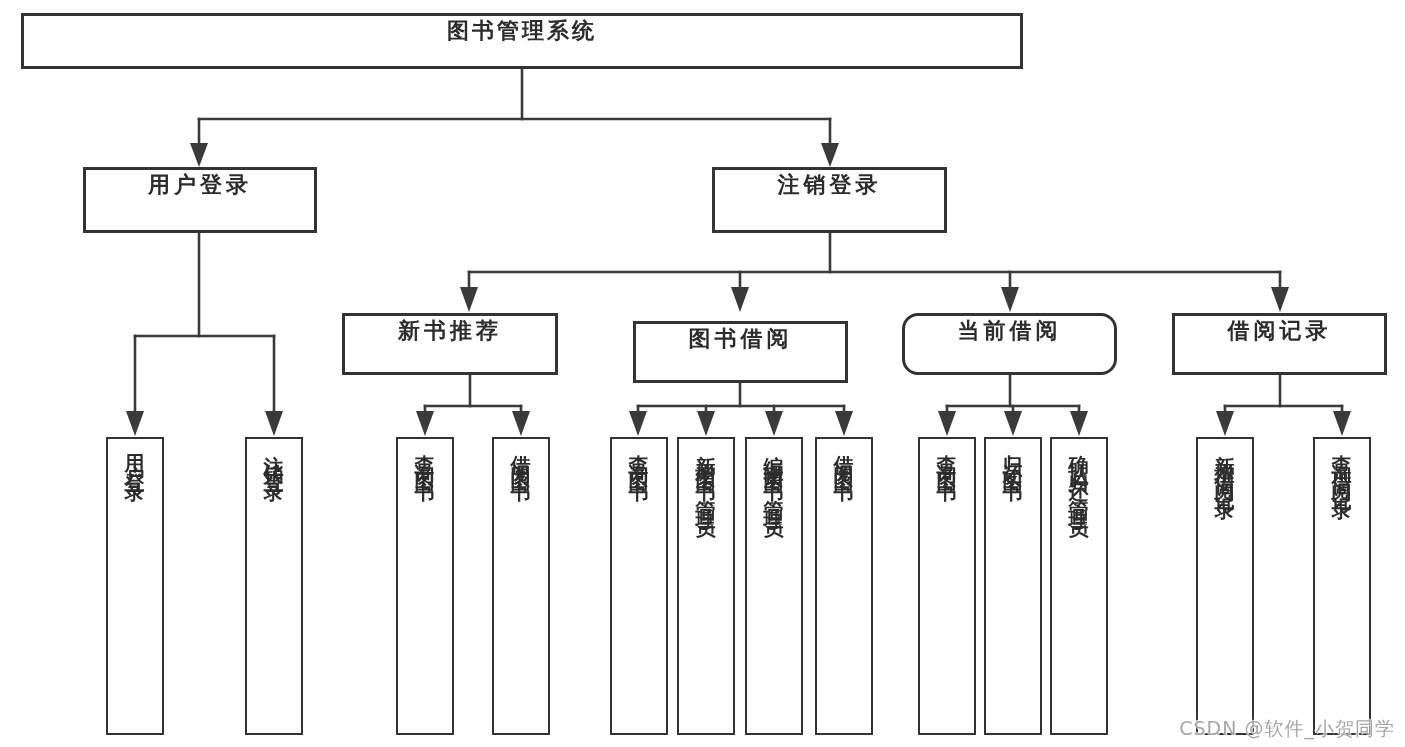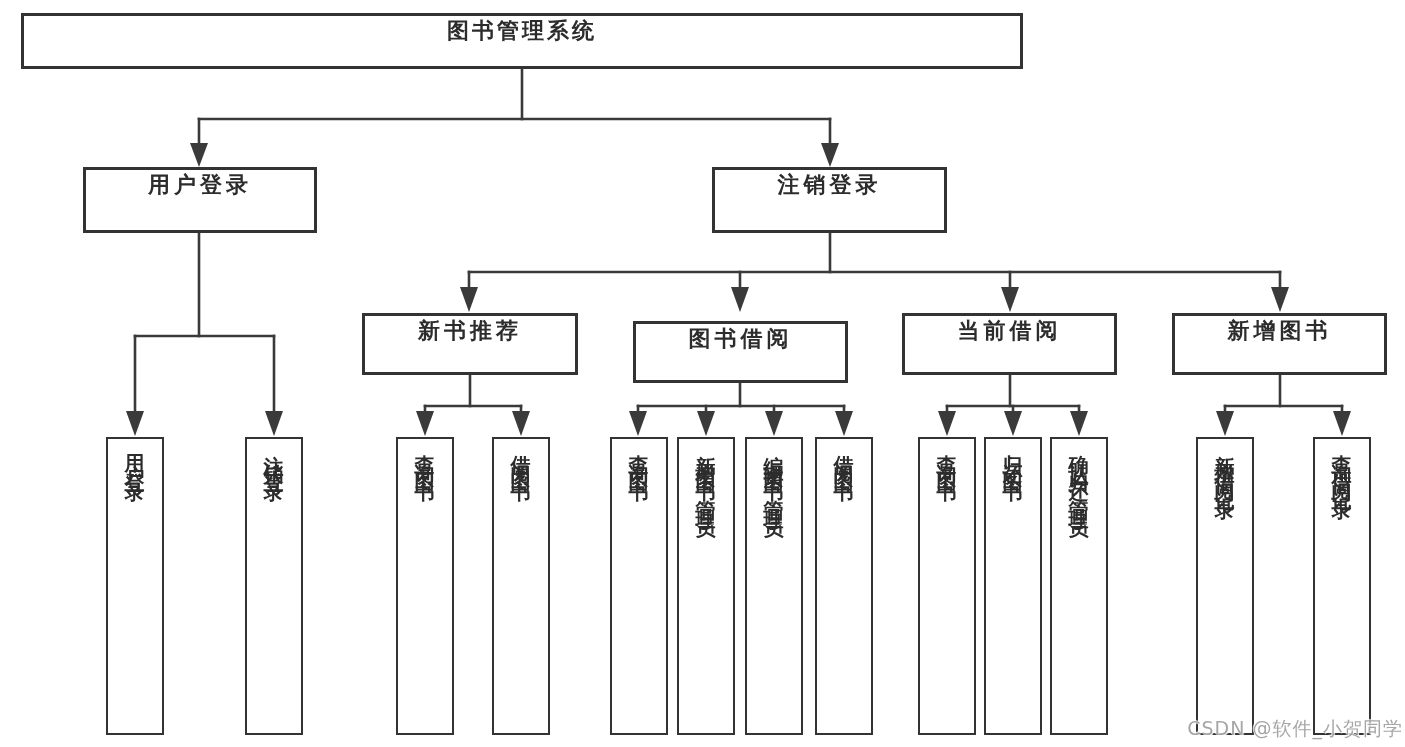--- a/index.html
+++ b/index.html
@@ -55,21 +55,21 @@
     border-width: 2.5px;
   }
   .box.v .lbl {
     writing-mode: vertical-rl;
     font-size: 20px;
     letter-spacing: 9px;
     line-height: 1;
   }
   .watermark {
     position: absolute;
-    right: 2px;
+    right: 10px;
     bottom: 5px;
     z-index: 3;
     font-size: 19px;
     letter-spacing: 1px;
     color: var(--watermark, #a6a6a6);
     text-shadow: 1px 1px 1px #ffffff, -1px -1px 1px #ffffff;
     white-space: nowrap;
   }
 </style>
 </head>
@@ -156,31 +156,31 @@
     <span class="lbl">图书管理系统</span>
   </div>
 
   <div class="box h" style="left:83px; top:167px; width:234px; height:66px;">
     <span class="lbl">用户登录</span>
   </div>
   <div class="box h" style="left:712px; top:167px; width:235px; height:66px;">
     <span class="lbl">注销登录</span>
   </div>
 
-  <div class="box h" style="left:362px; top:313px; width:216px; height:62px;">
+  <div class="box h" style="left:342px; top:313px; width:216px; height:62px;">
     <span class="lbl">新书推荐</span>
   </div>
   <div class="box h" style="left:633px; top:313px; width:215px; height:62px;margin-top:8px;">
     <span class="lbl">图书借阅</span>
   </div>
-  <div class="box h" style="left:902px; top:313px; width:215px; height:62px;">
+  <div class="box h" style="left:902px; top:313px; width:215px; height:62px;border-radius:16px;">
     <span class="lbl">当前借阅</span>
   </div>
   <div class="box h" style="left:1172px; top:313px; width:215px; height:62px;">
-    <span class="lbl">新增图书</span>
+    <span class="lbl">借阅记录</span>
   </div>
 
   <div class="box v" style="left:106px; top:437px; width:58px; height:298px;">
     <span class="lbl">用户登录</span>
   </div>
   <div class="box v" style="left:245px; top:437px; width:58px; height:298px;">
     <span class="lbl">注销登录</span>
   </div>
   <div class="box v" style="left:396px; top:437px; width:58px; height:298px;">
     <span class="lbl">查询图书</span>

